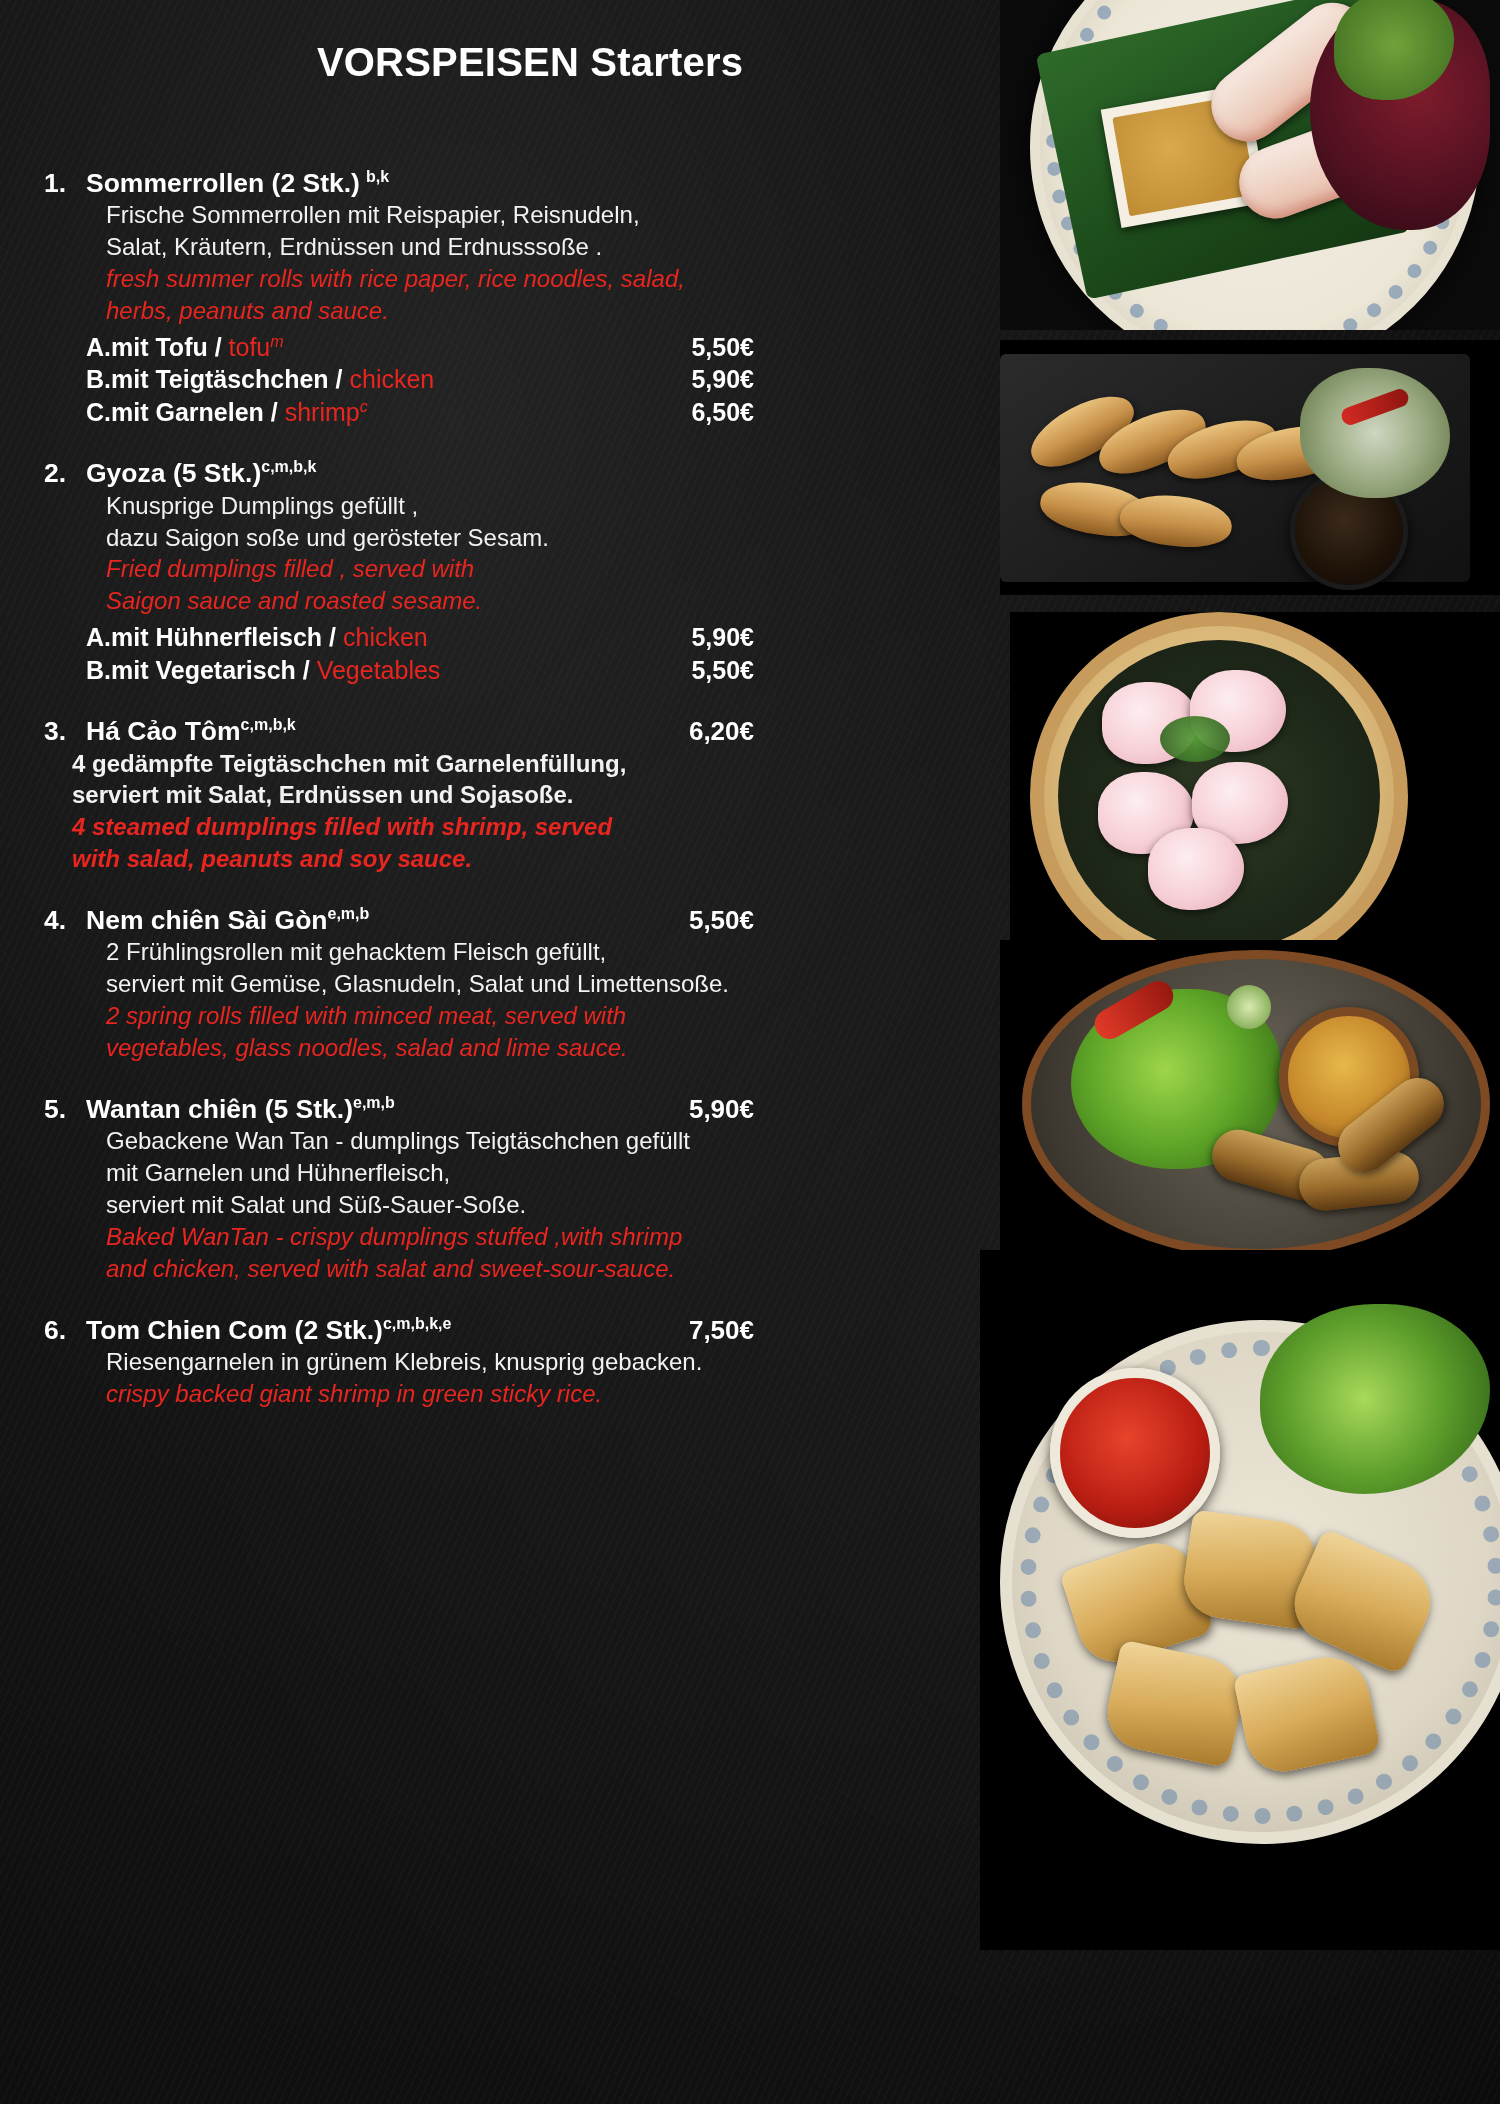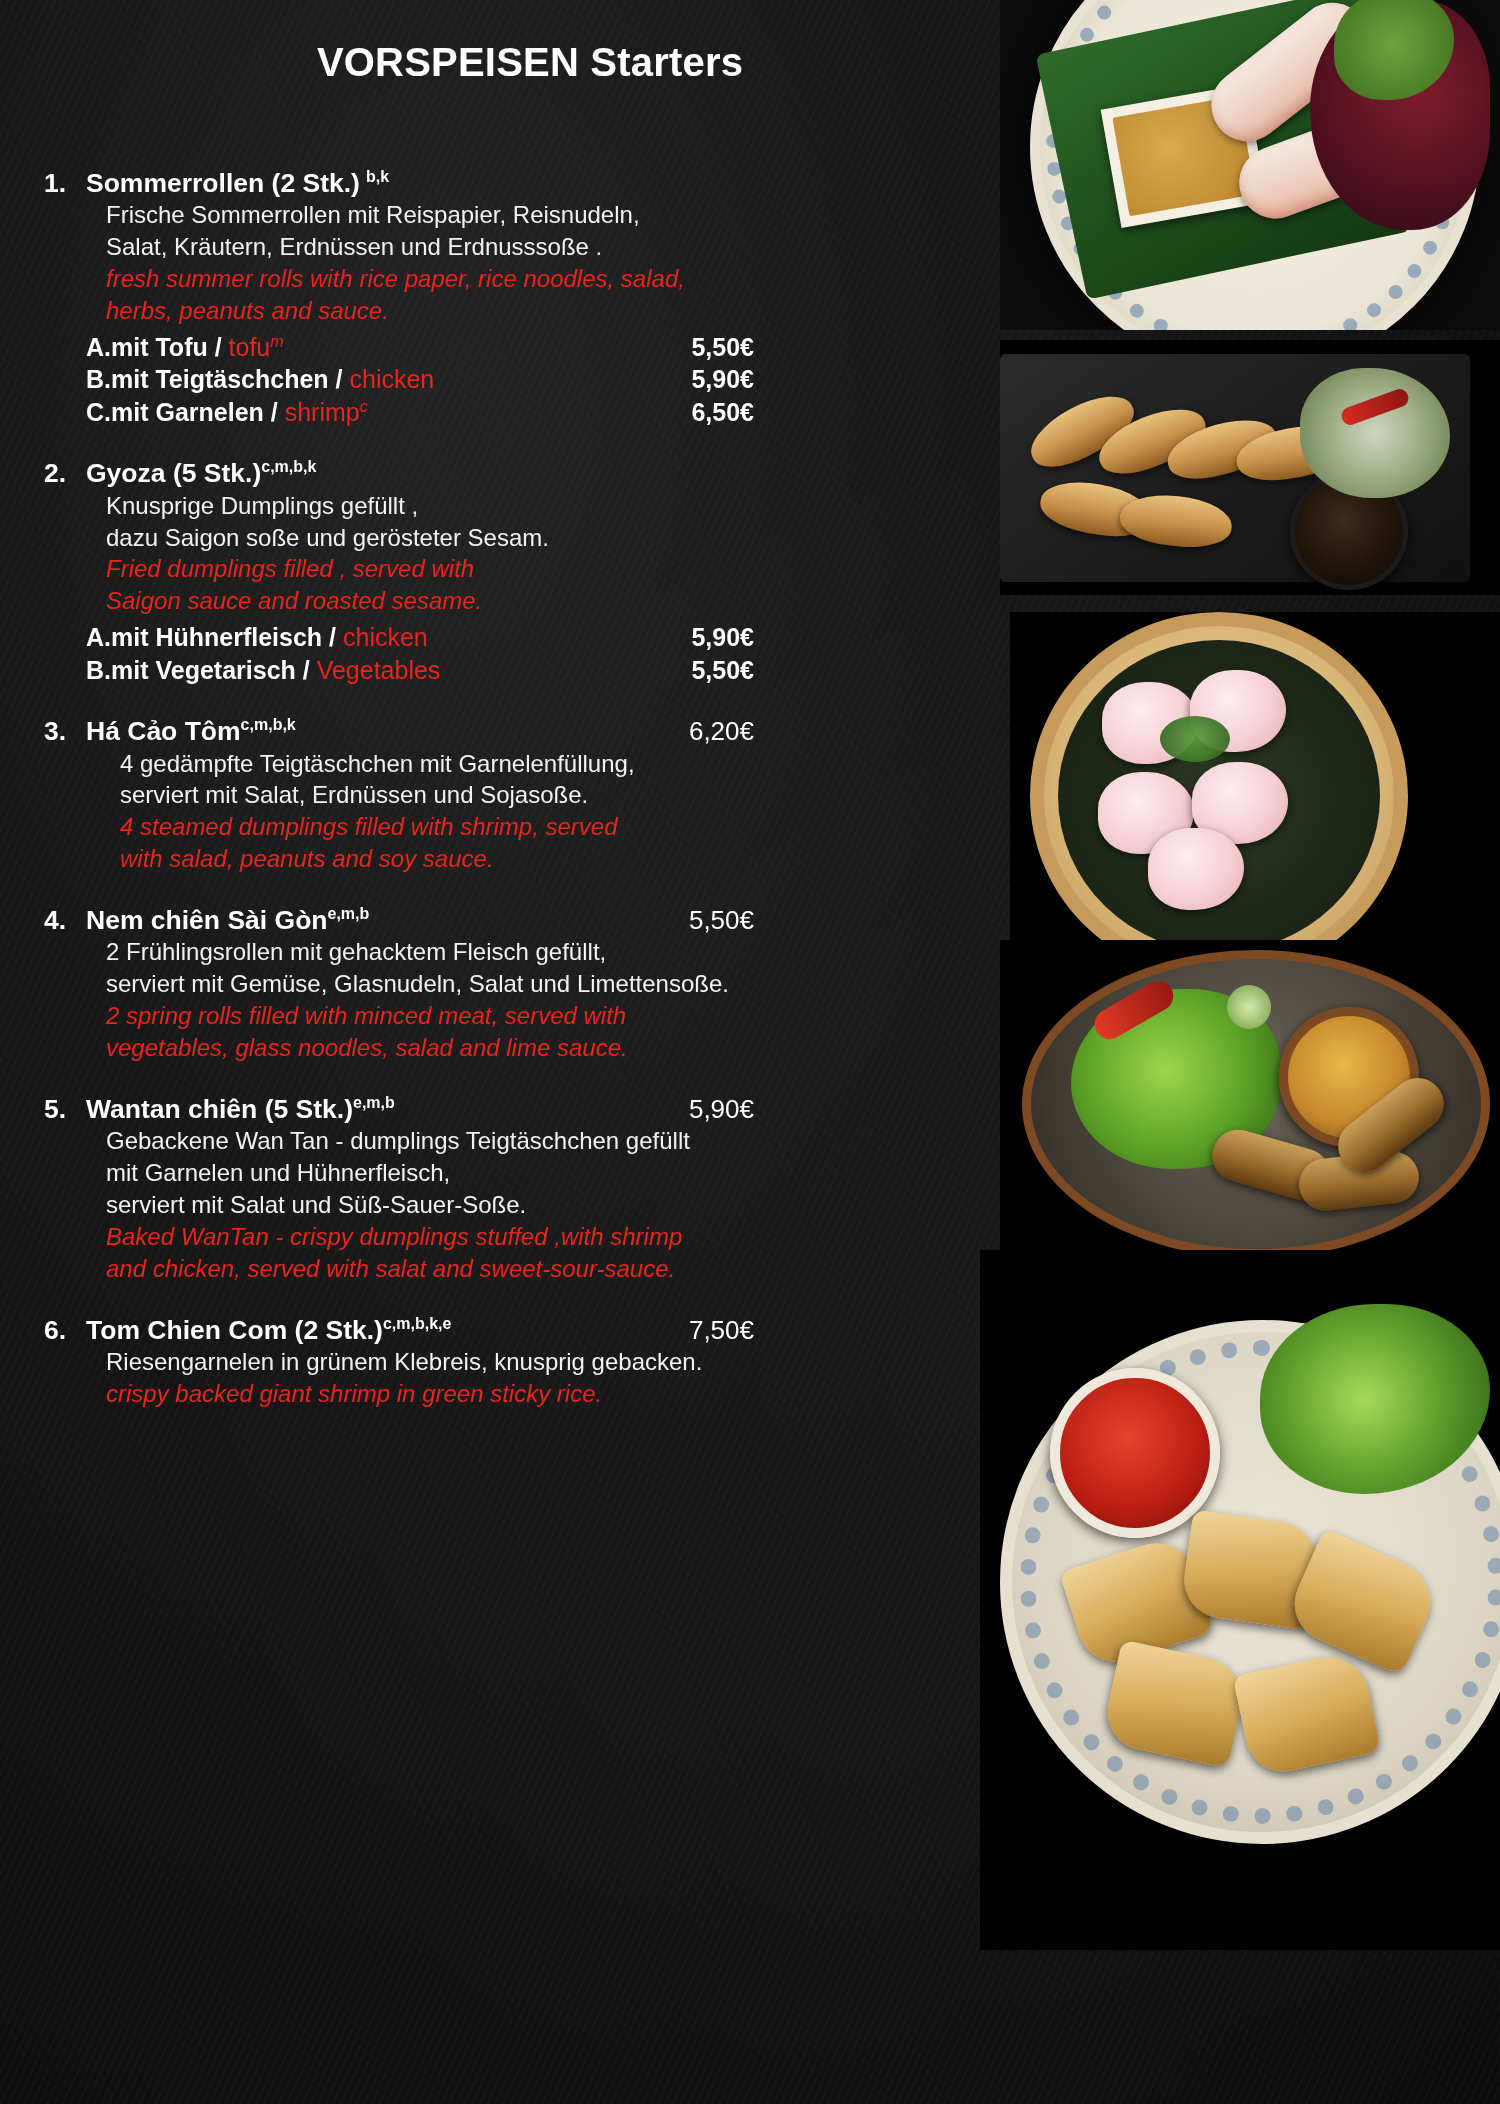--- a/index.html
+++ b/index.html
@@ -84,38 +84,39 @@
     line-height: 0;
     color: #fff;
   }
   sup.alg.spaced { margin-left: 6px; }
 
   .price {
     position: absolute;
     right: 290px;
     top: 0;
     font-size: 26px;
-    font-weight: normal;
+    font-weight: bold;
     color: #ffffff;
     white-space: nowrap;
   }
 
   .desc {
     margin-left: 62px;
     color: #f2f2f2;
     font-size: 24px;
     line-height: 1.33;
     font-weight: 400;
   }
   .desc.en {
     color: #e8251f;
     font-style: italic;
   }
   .desc.indent {
-    margin-left: 76px;
+    margin-left: 28px;
+    font-weight: bold;
   }
 
   .variants {
     margin-left: 42px;
     margin-top: 4px;
   }
   .variant {
     position: relative;
     font-size: 25px;
     line-height: 1.30;

